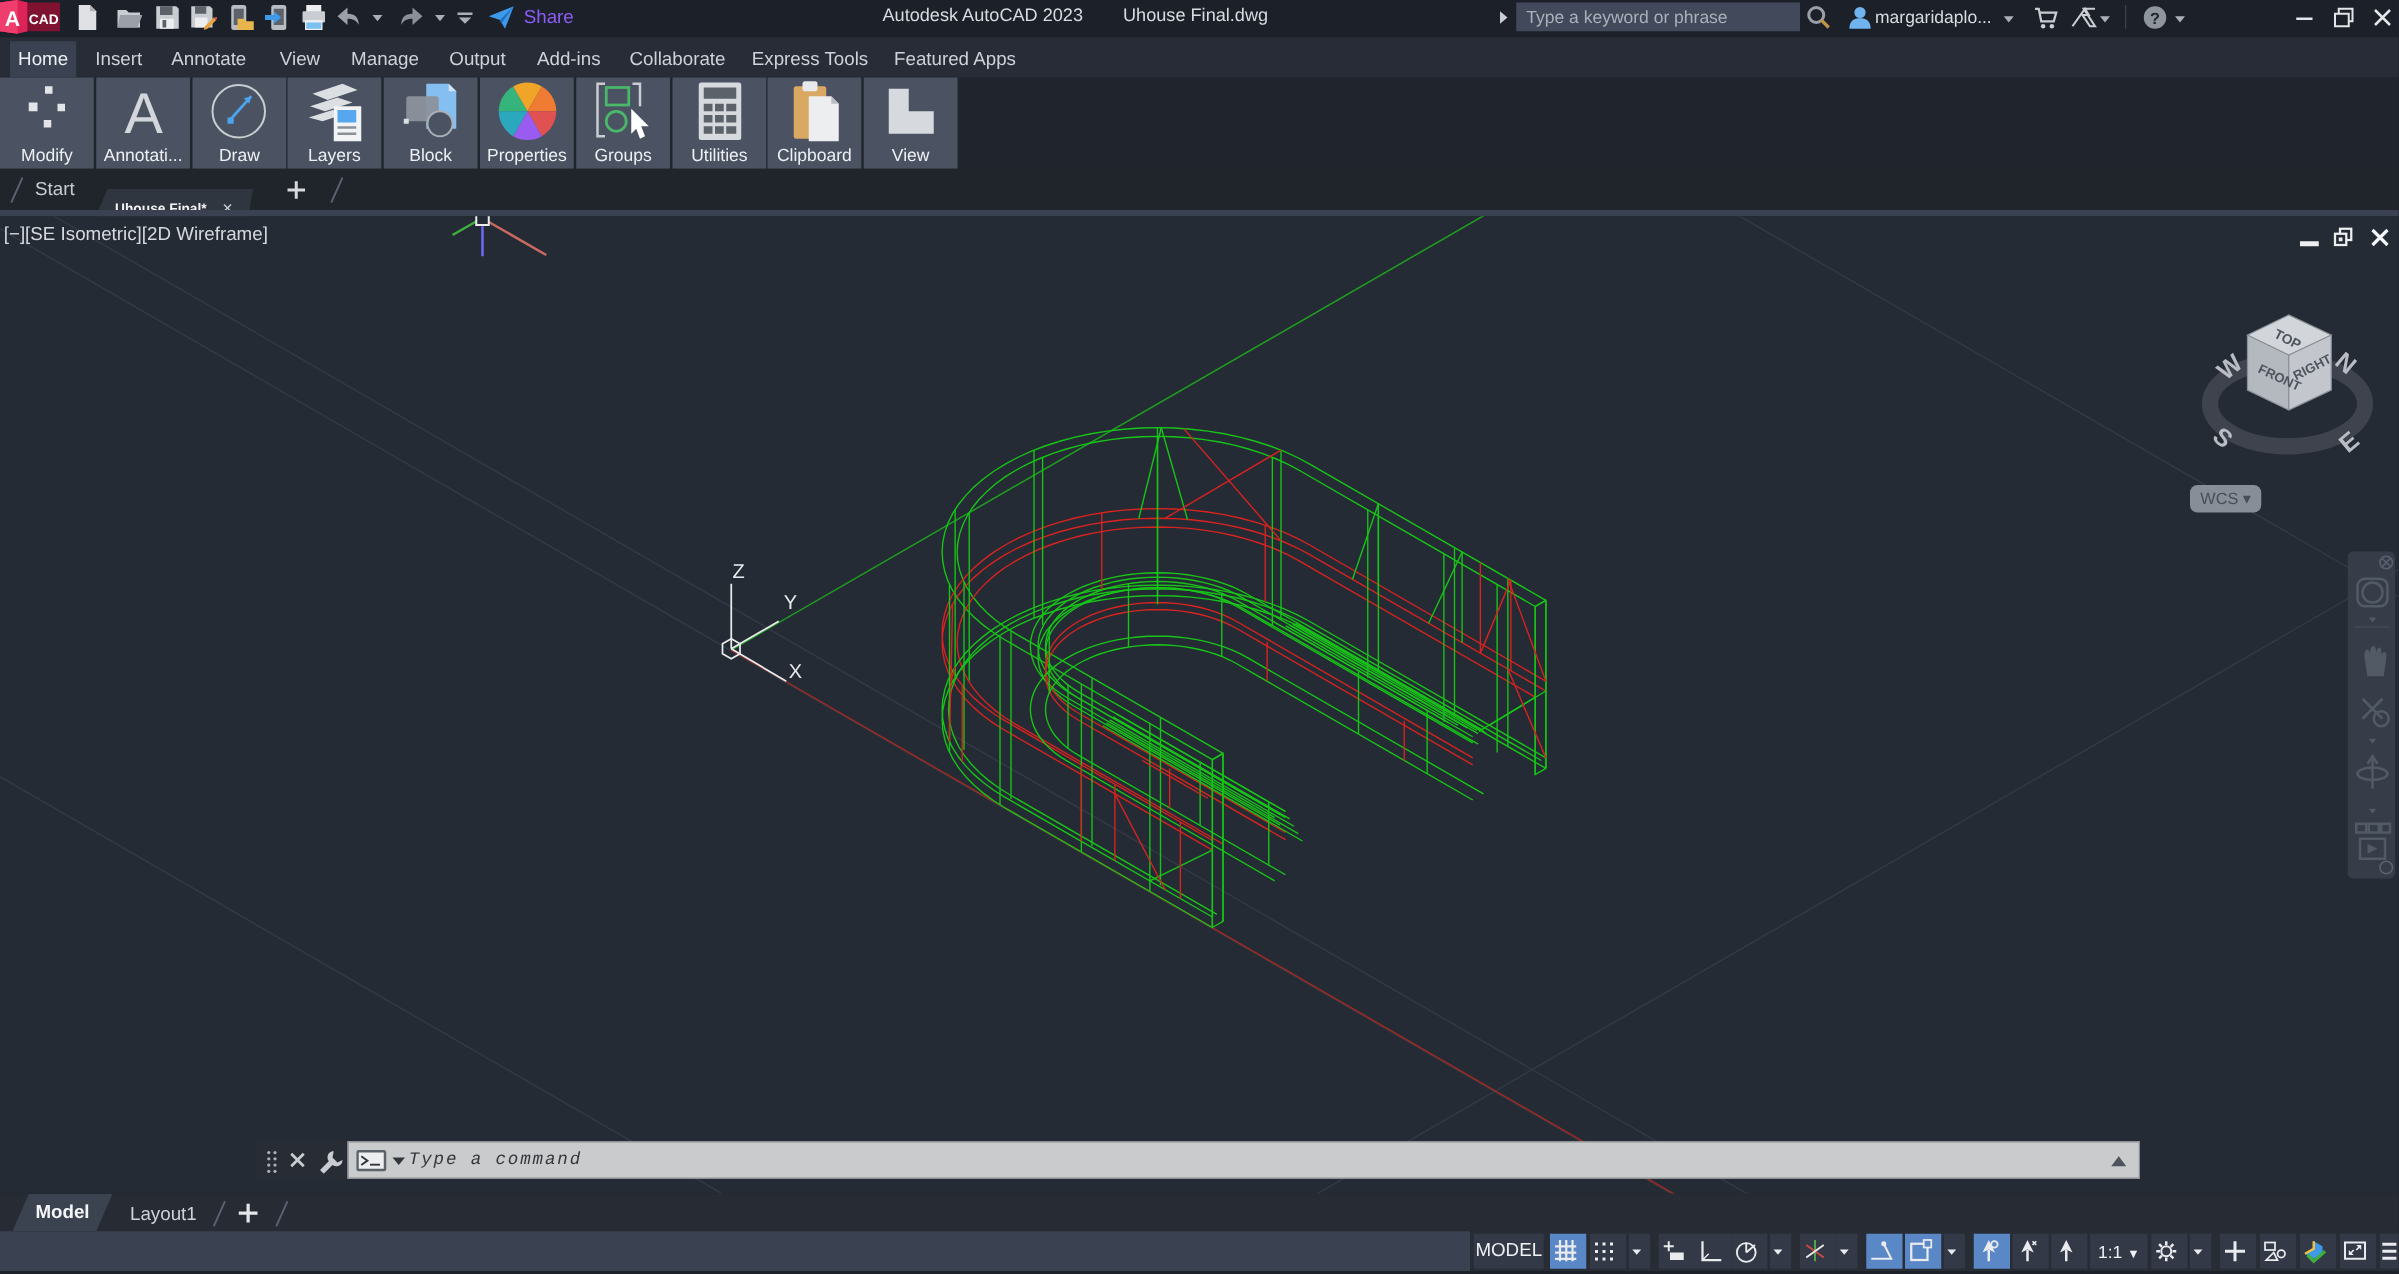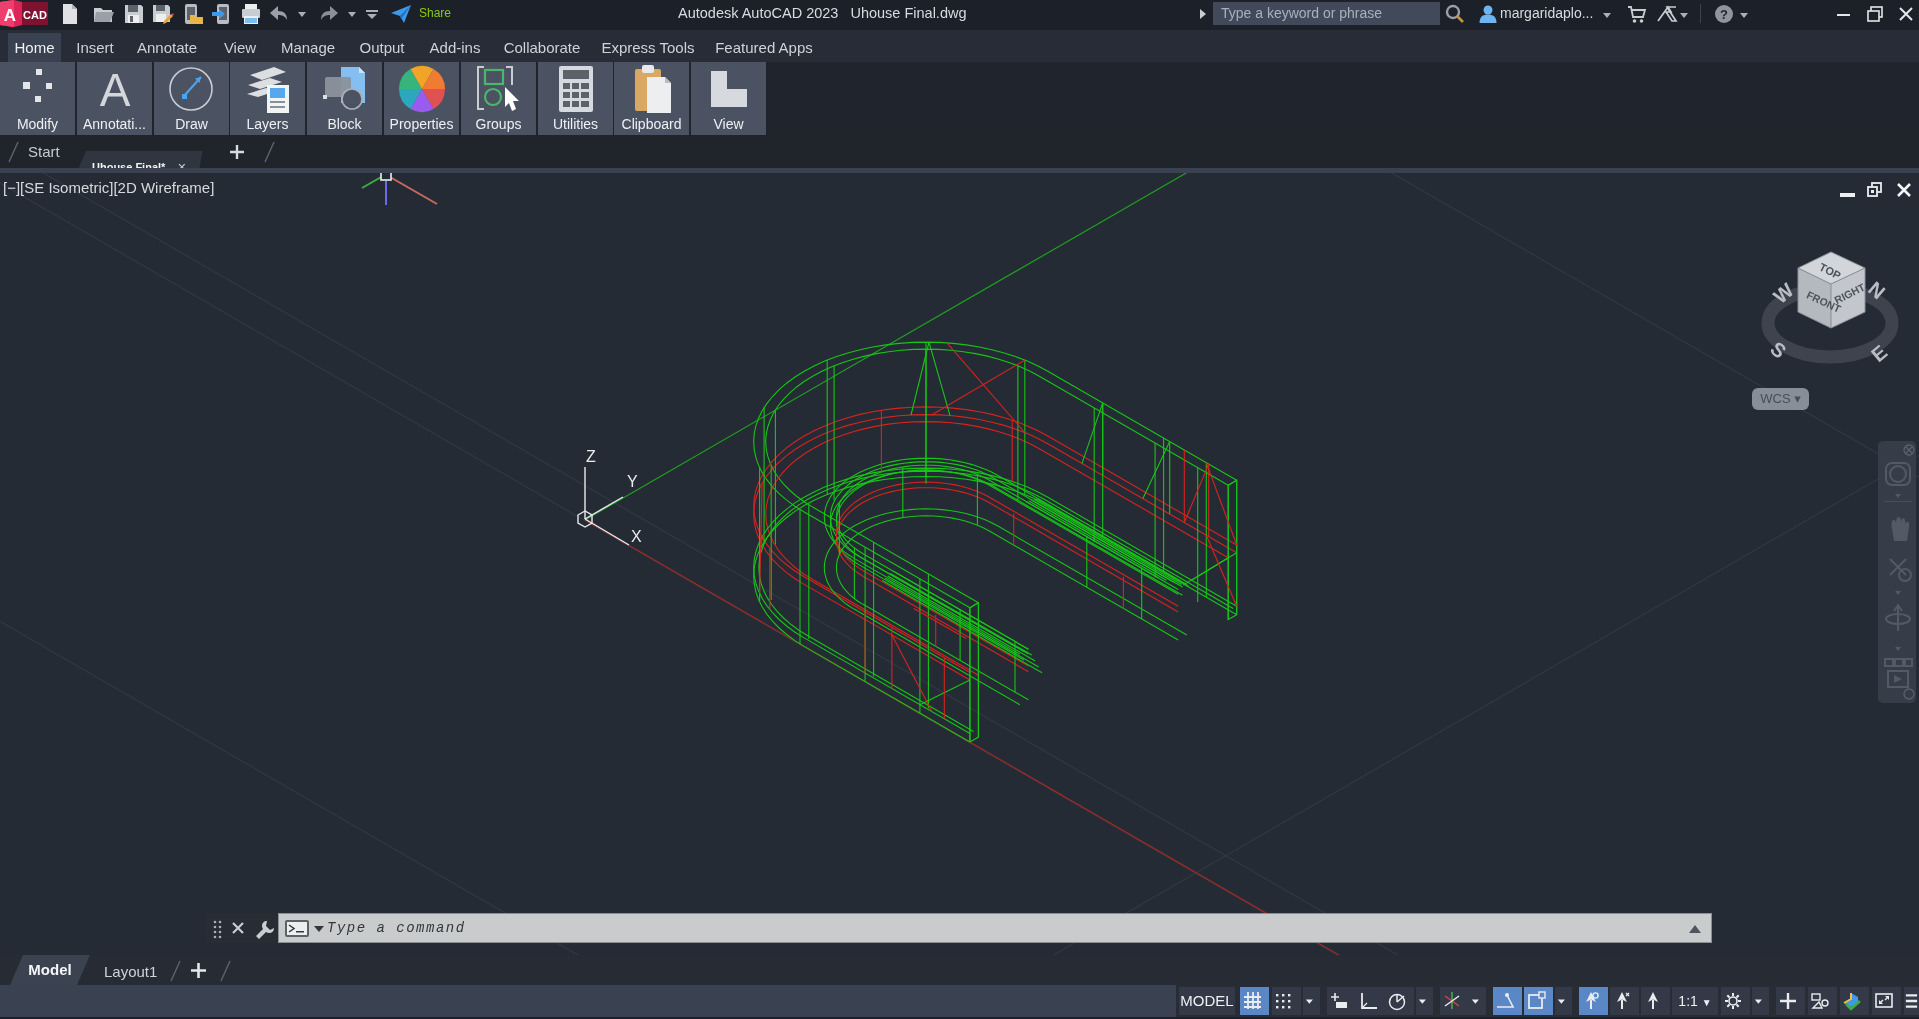--- a/index.html
+++ b/index.html
@@ -116,22 +116,22 @@
       <path d="M2,9 L10,9 L6,14 Z" fill="#aab0b8"></path>
     </svg>
     <svg class="qicon" style="left:364px;width:16px" viewBox="0 0 16 22">
       <rect x="2" y="7" width="12" height="2" fill="#aab0b8"></rect>
       <path d="M3,11 L13,11 L8,16 Z" fill="#aab0b8"></path>
     </svg>
     <svg class="qicon" style="left:390px" viewBox="0 0 22 22">
       <path d="M1,10 L21,2 L14,20 L10,13 Z" fill="#3e9ae8"></path>
       <path d="M10,13 L21,2 L11,16 Z" fill="#1f6fbe"></path>
     </svg>
-    <div class="abs" style="left:419px;top:0;height:27px;line-height:27px;color:#84cc16;font-size:12px;">Share</div>
-    <div id="titlecenter"><span style="margin-left:78px">Autodesk AutoCAD 2023</span><span style="margin-left:12px">Uhouse Final.dwg</span></div>
+    <div class="abs" style="left:419px;top:0;height:27px;line-height:27px;color:#8b5cf6;font-size:15px;">Share</div>
+    <div id="titlecenter"><span style="margin-left:106px">Autodesk AutoCAD 2023</span><span style="margin-left:32px">Uhouse Final.dwg</span></div>
     <svg class="qicon" style="left:1198px;width:10px" viewBox="0 0 10 22">
       <path d="M2,6 L8,11 L2,16 Z" fill="#c9ccd1"></path>
     </svg>
     <div id="searchbox">Type a keyword or phrase</div>
     <svg class="qicon" style="left:1444px" viewBox="0 0 22 22">
       <circle cx="9" cy="9" r="6" fill="none" stroke="#9aa0a8" stroke-width="2.4"></circle>
       <path d="M13,13 L19,19" stroke="#c09347" stroke-width="2.6"></path>
     </svg>
     <svg class="qicon" style="left:1477px" viewBox="0 0 22 22">
       <circle cx="11" cy="7" r="4.5" fill="#6fb3ef"></circle>

